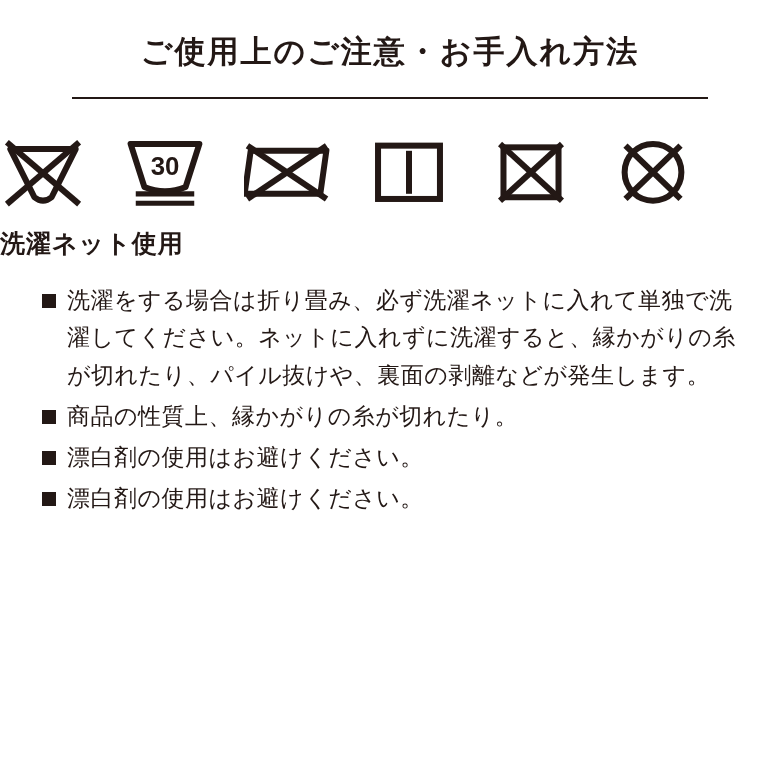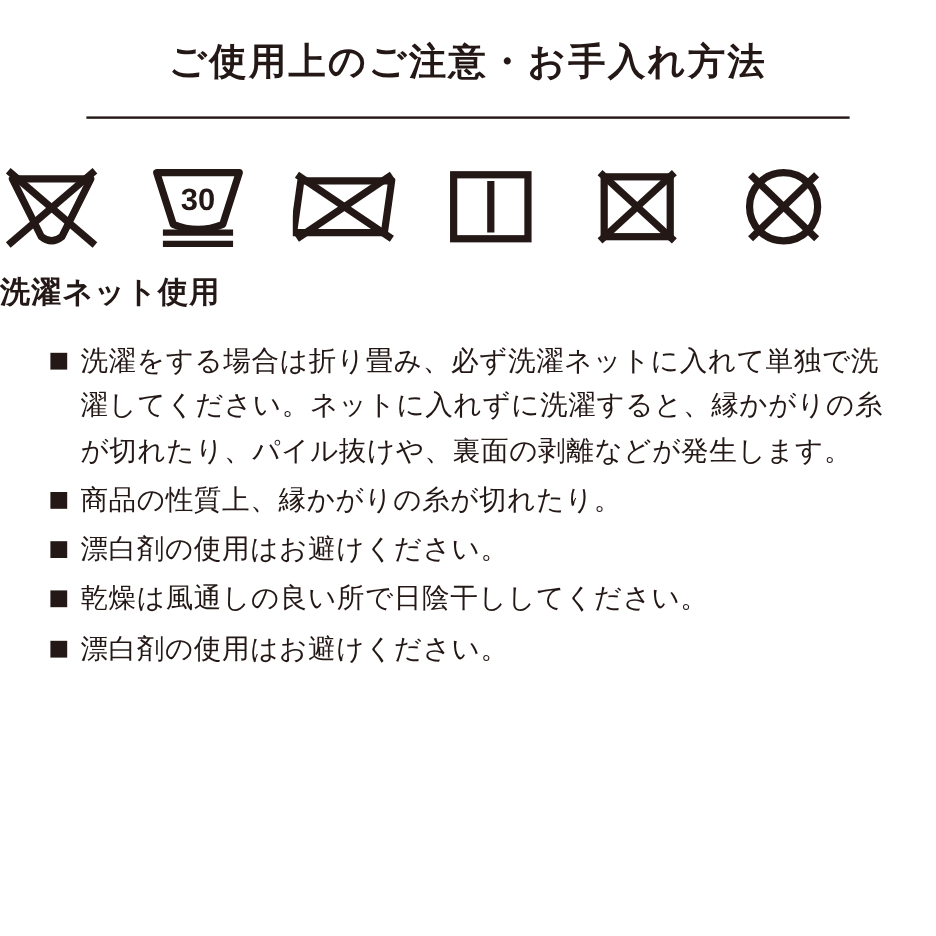--- a/index.html
+++ b/index.html
@@ -151,21 +151,17 @@
     <li class="note">
       <span class="bullet"></span>
       <span class="note-text">商品の性質上、縁かがりの糸が切れたり。</span>
     </li>
     <li class="note">
       <span class="bullet"></span>
       <span class="note-text">漂白剤の使用はお避けください。</span>
     </li>
     <li class="note">
       <span class="bullet"></span>
-      <span class="note-text">乾燥は風通しの良い所で日陰干ししてください。</span>
-    </li>
-    <li class="note">
-      <span class="bullet"></span>
       <span class="note-text">漂白剤の使用はお避けください。</span>
     </li>
   </ul>
 
 </div>
 
 </body></html>

